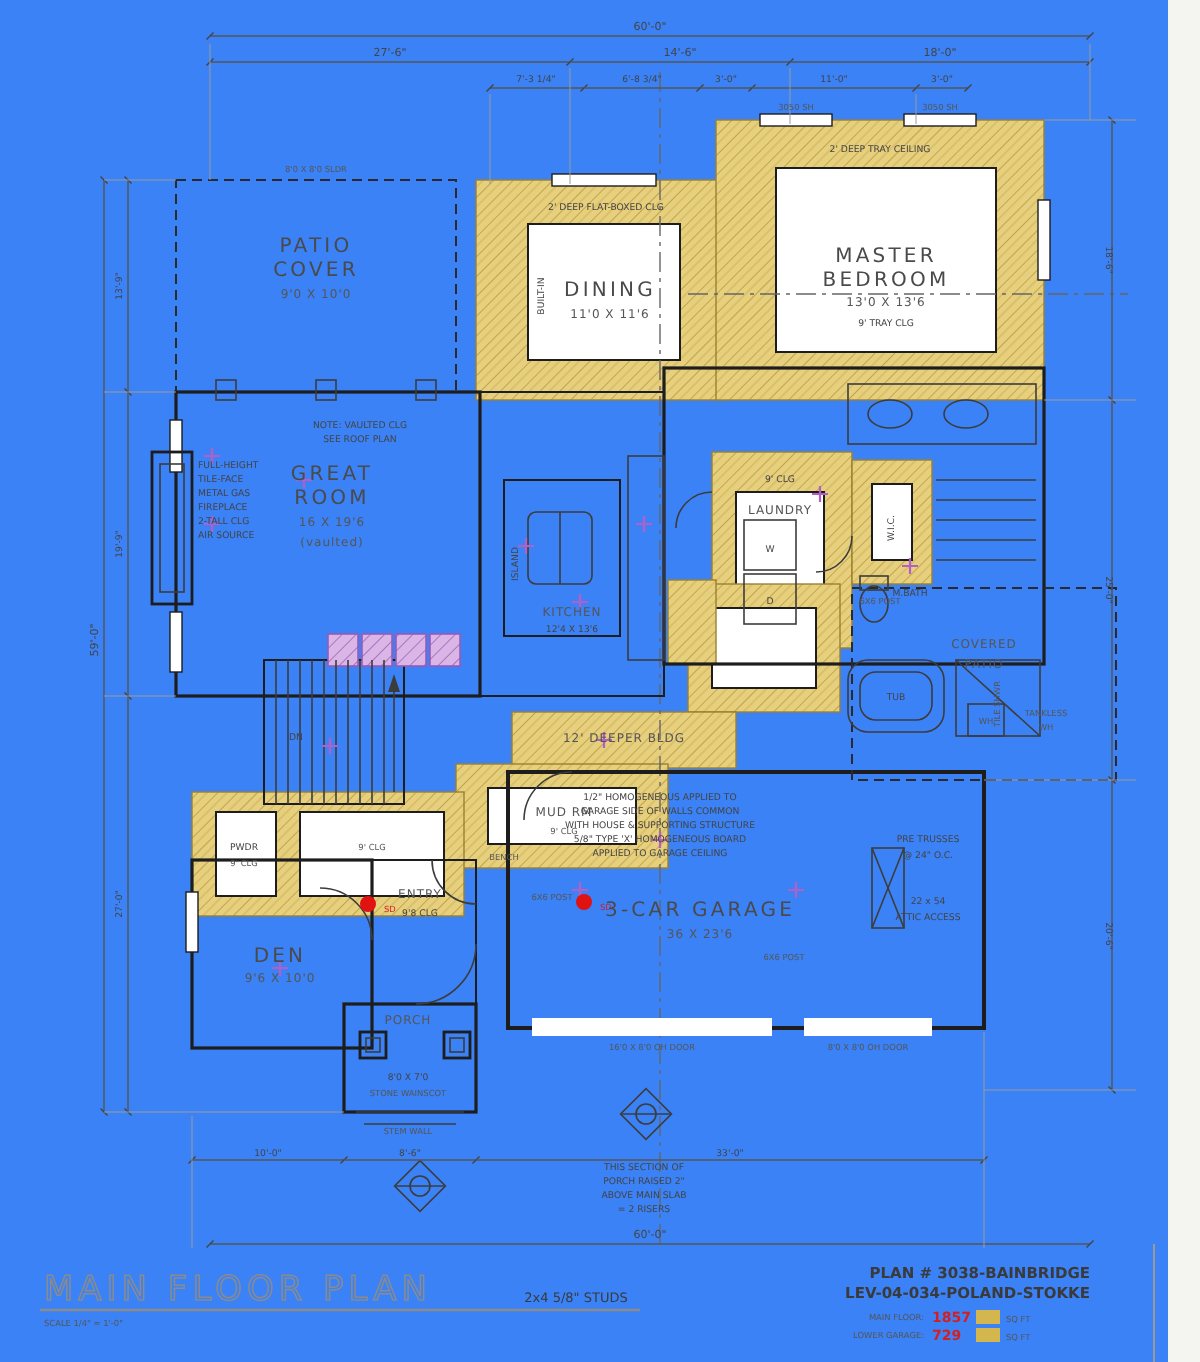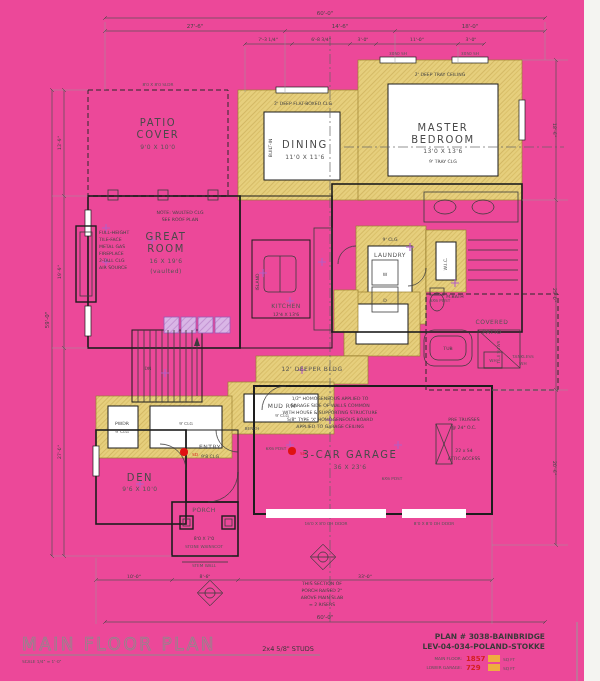--- a/index.html
+++ b/index.html
@@ -1,16 +1,16 @@
 <!DOCTYPE html>
 <html><head>
 <meta charset="utf-8">
 <style>
   html,body{margin:0;padding:0;background:#ffffff;}
-  .sheet{position:relative;width:600px;height:681px;background:#ec4899;overflow:hidden;}
+  .sheet{position:relative;width:600px;height:681px;background:#3b82f6;overflow:hidden;}
   svg{display:block;}
   svg text{font-family:"DejaVu Sans", sans-serif;fill:#3a3a3a;}
   .room{font-size:10px;letter-spacing:1.6px;fill:#4a4a4a;}
   .rdim{font-size:6px;letter-spacing:.5px;fill:#555;}
   .note{font-size:4.6px;fill:#444;}
   .tiny{font-size:4.2px;fill:#555;}
   .dim{font-size:5.5px;fill:#444;}
   .dimsm{font-size:4.6px;fill:#444;}
   .red{fill:#d41f1f;}
   .title{font-size:17px;letter-spacing:2.5px;fill:none;stroke:#8b8b8b;stroke-width:.75;}

